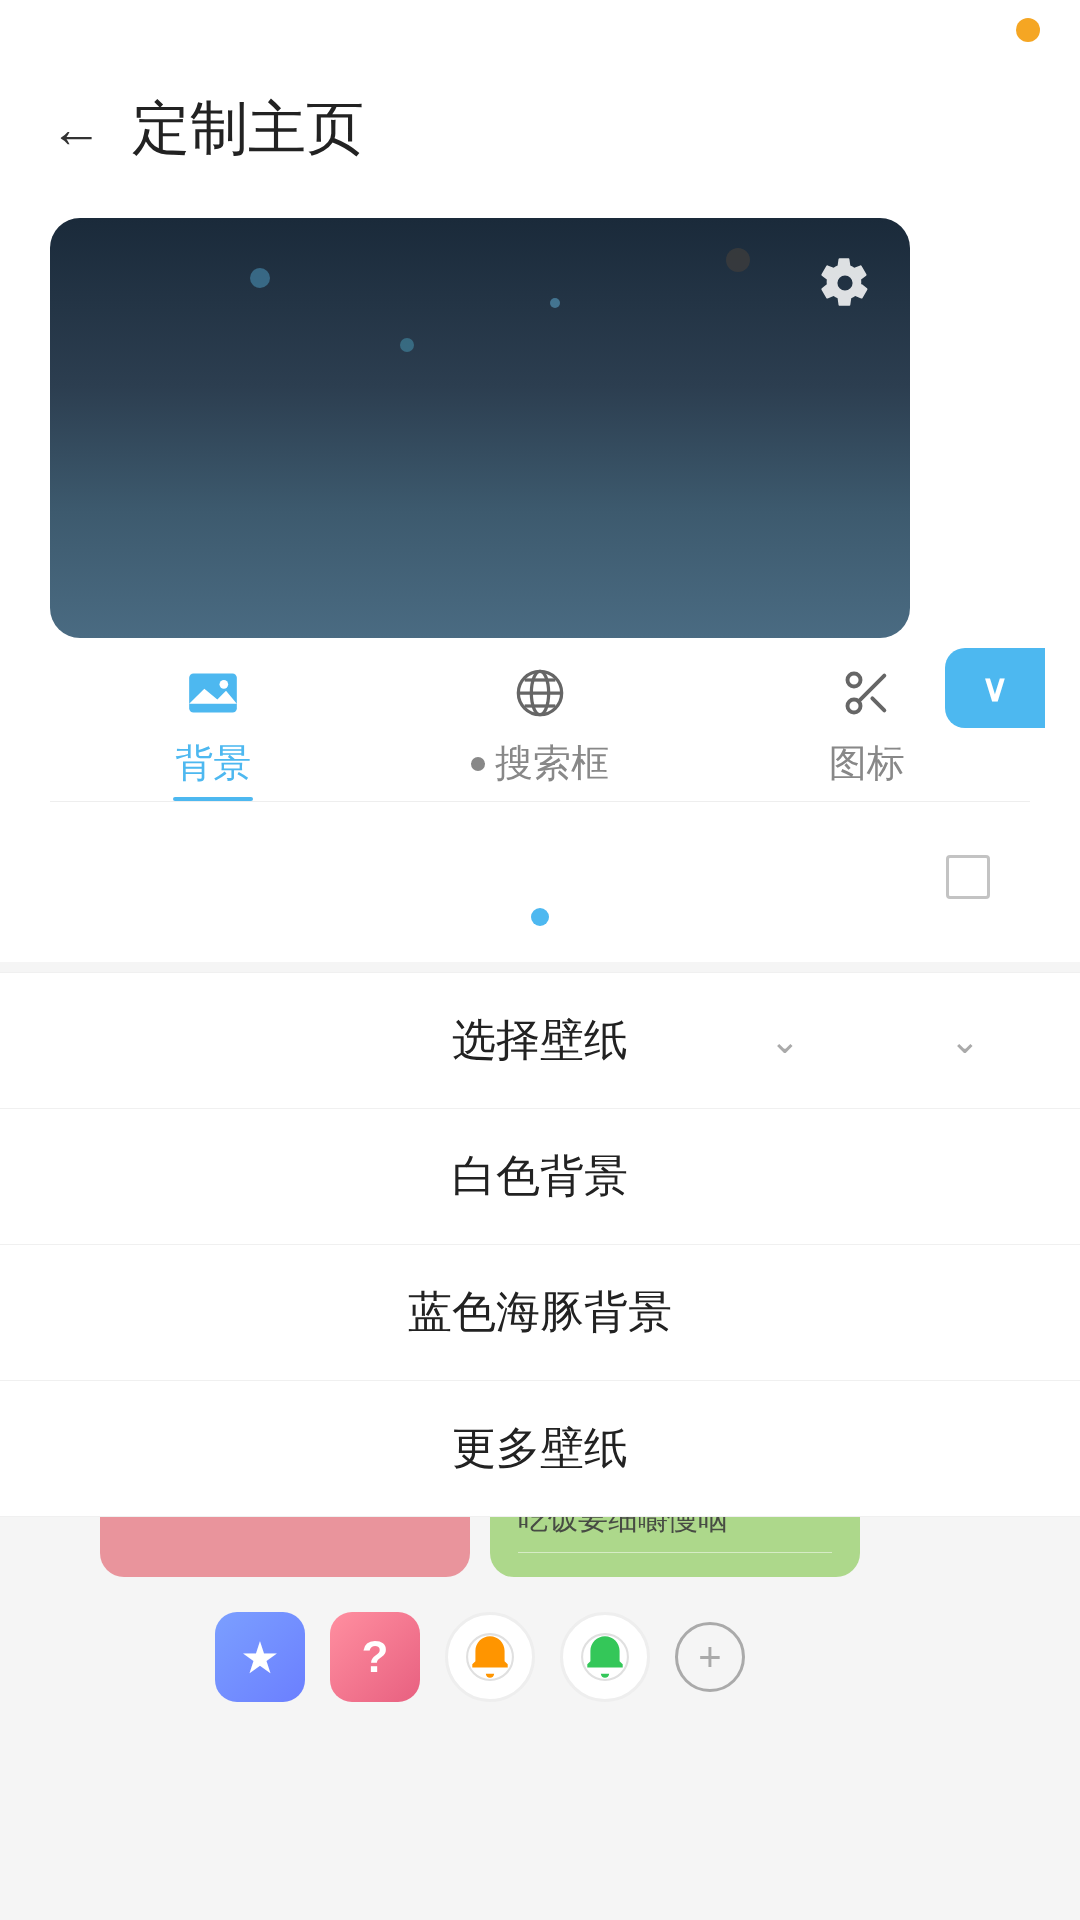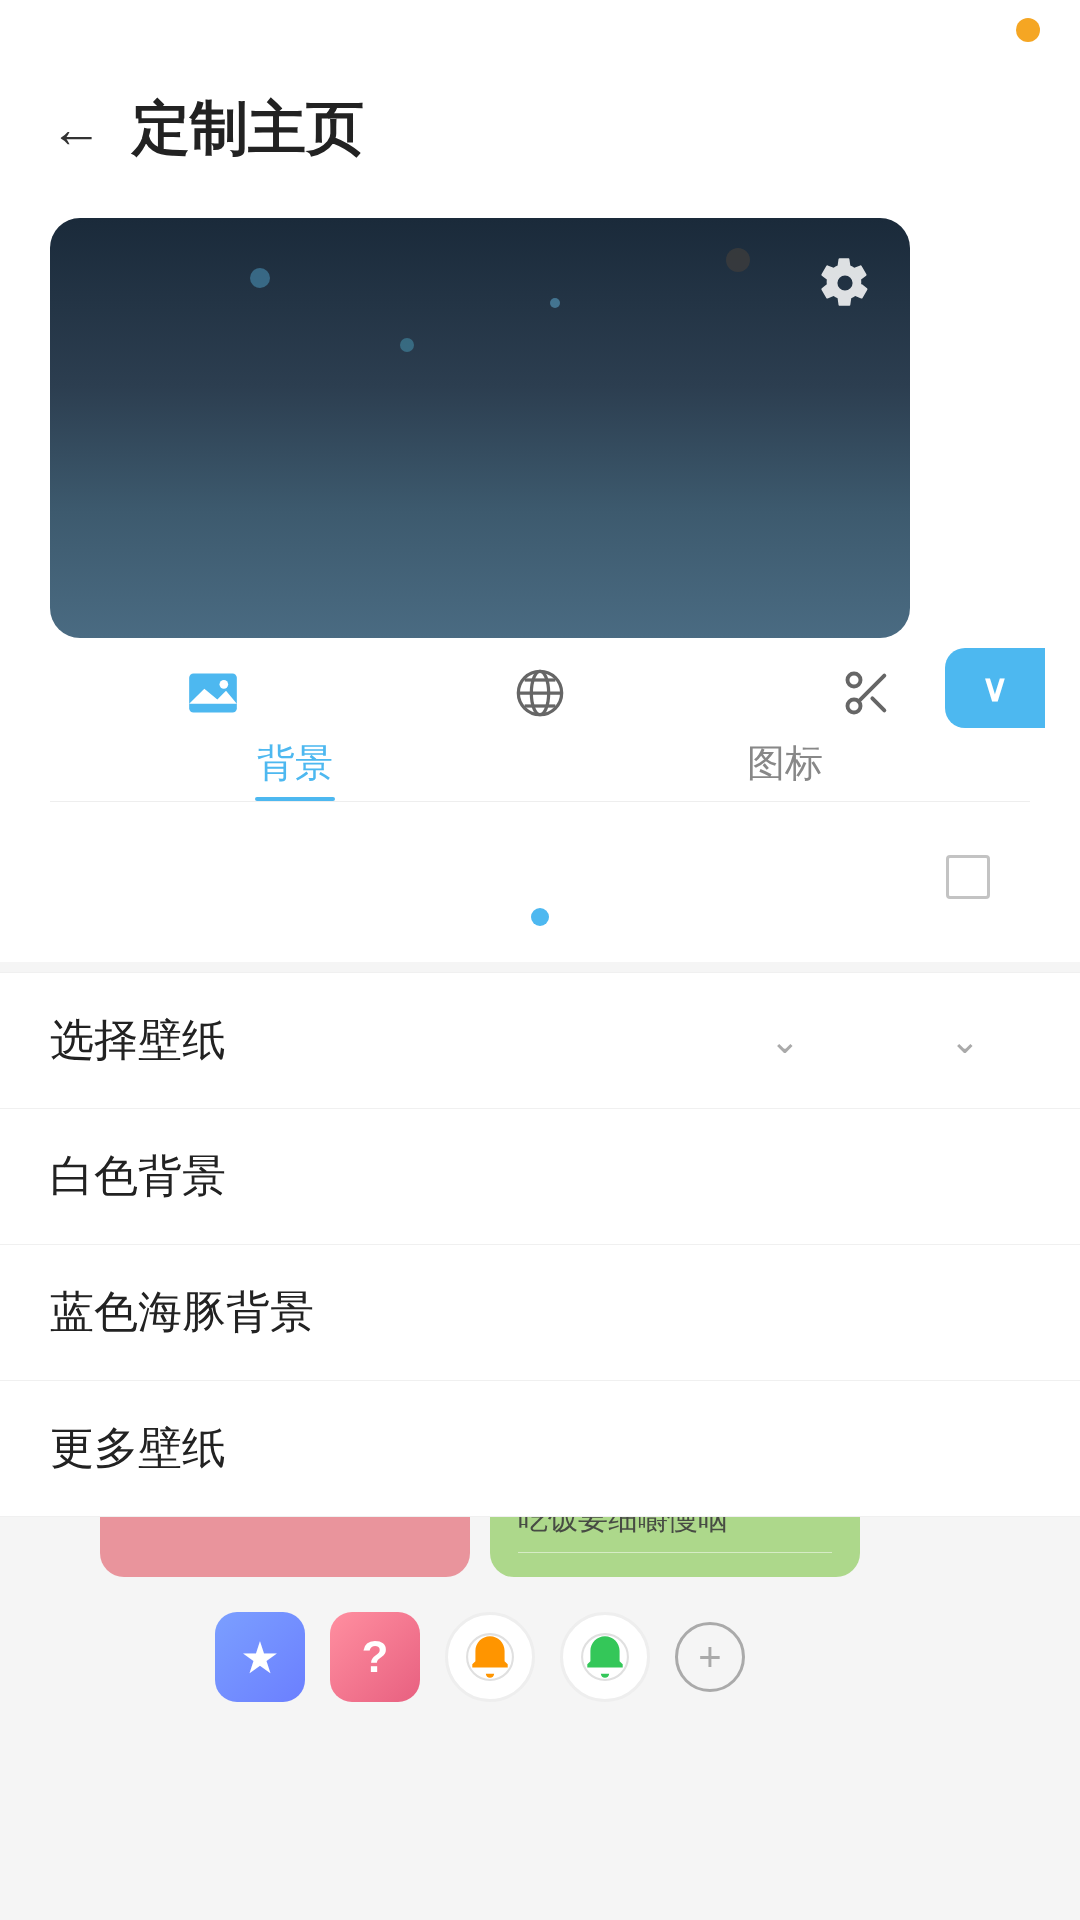--- a/index.html
+++ b/index.html
@@ -38,21 +38,21 @@
       gap: 30px;
     }
     .back-icon {
       font-size: 52px;
       color: #333;
       cursor: pointer;
       font-weight: 300;
     }
     .header-title {
       font-size: 58px;
-      font-weight: 700;
+      font-weight: 400;
       color: #222;
     }
 
     
     .preview-container {
       background: white;
       padding: 20px 50px 0 50px;
     }
     .preview-frame {
       width: 860px;
@@ -201,20 +201,21 @@
 
     .menu-item {
       padding: 38px 50px;
       font-size: 44px;
       color: #222;
       border-bottom: 1px solid #f0f0f0;
       cursor: pointer;
       background: white;
       position: relative;
       z-index: 10;
+      text-align: center;
     }
     .menu-item-first {
       border-top: 1px solid #f0f0f0;
     }
 
     .widget-card {
       flex: 1;
       border-radius: 24px;
       padding: 24px 28px;
       min-height: 240px;
@@ -347,20 +348,24 @@
     <div class="expand-btn">
       <span class="expand-chevron">∨</span>
     </div>
   </div>
 
   <div class="tabs-labels-row">
     <div class="tab-label-item active">
       <span>背景</span>
     </div>
     <div class="tab-label-item">
+      <span class="tab-dot"></span>
+      <span>搜索框</span>
+    </div>
+    <div class="tab-label-item">
       <span>图标</span>
     </div>
   </div>
 
   <div style="padding: 20px 0 30px 0;">
     <div class="search-preview">
       <div class="resize-handle"></div>
       <div class="search-preview-dot"></div>
     </div>
   </div>

